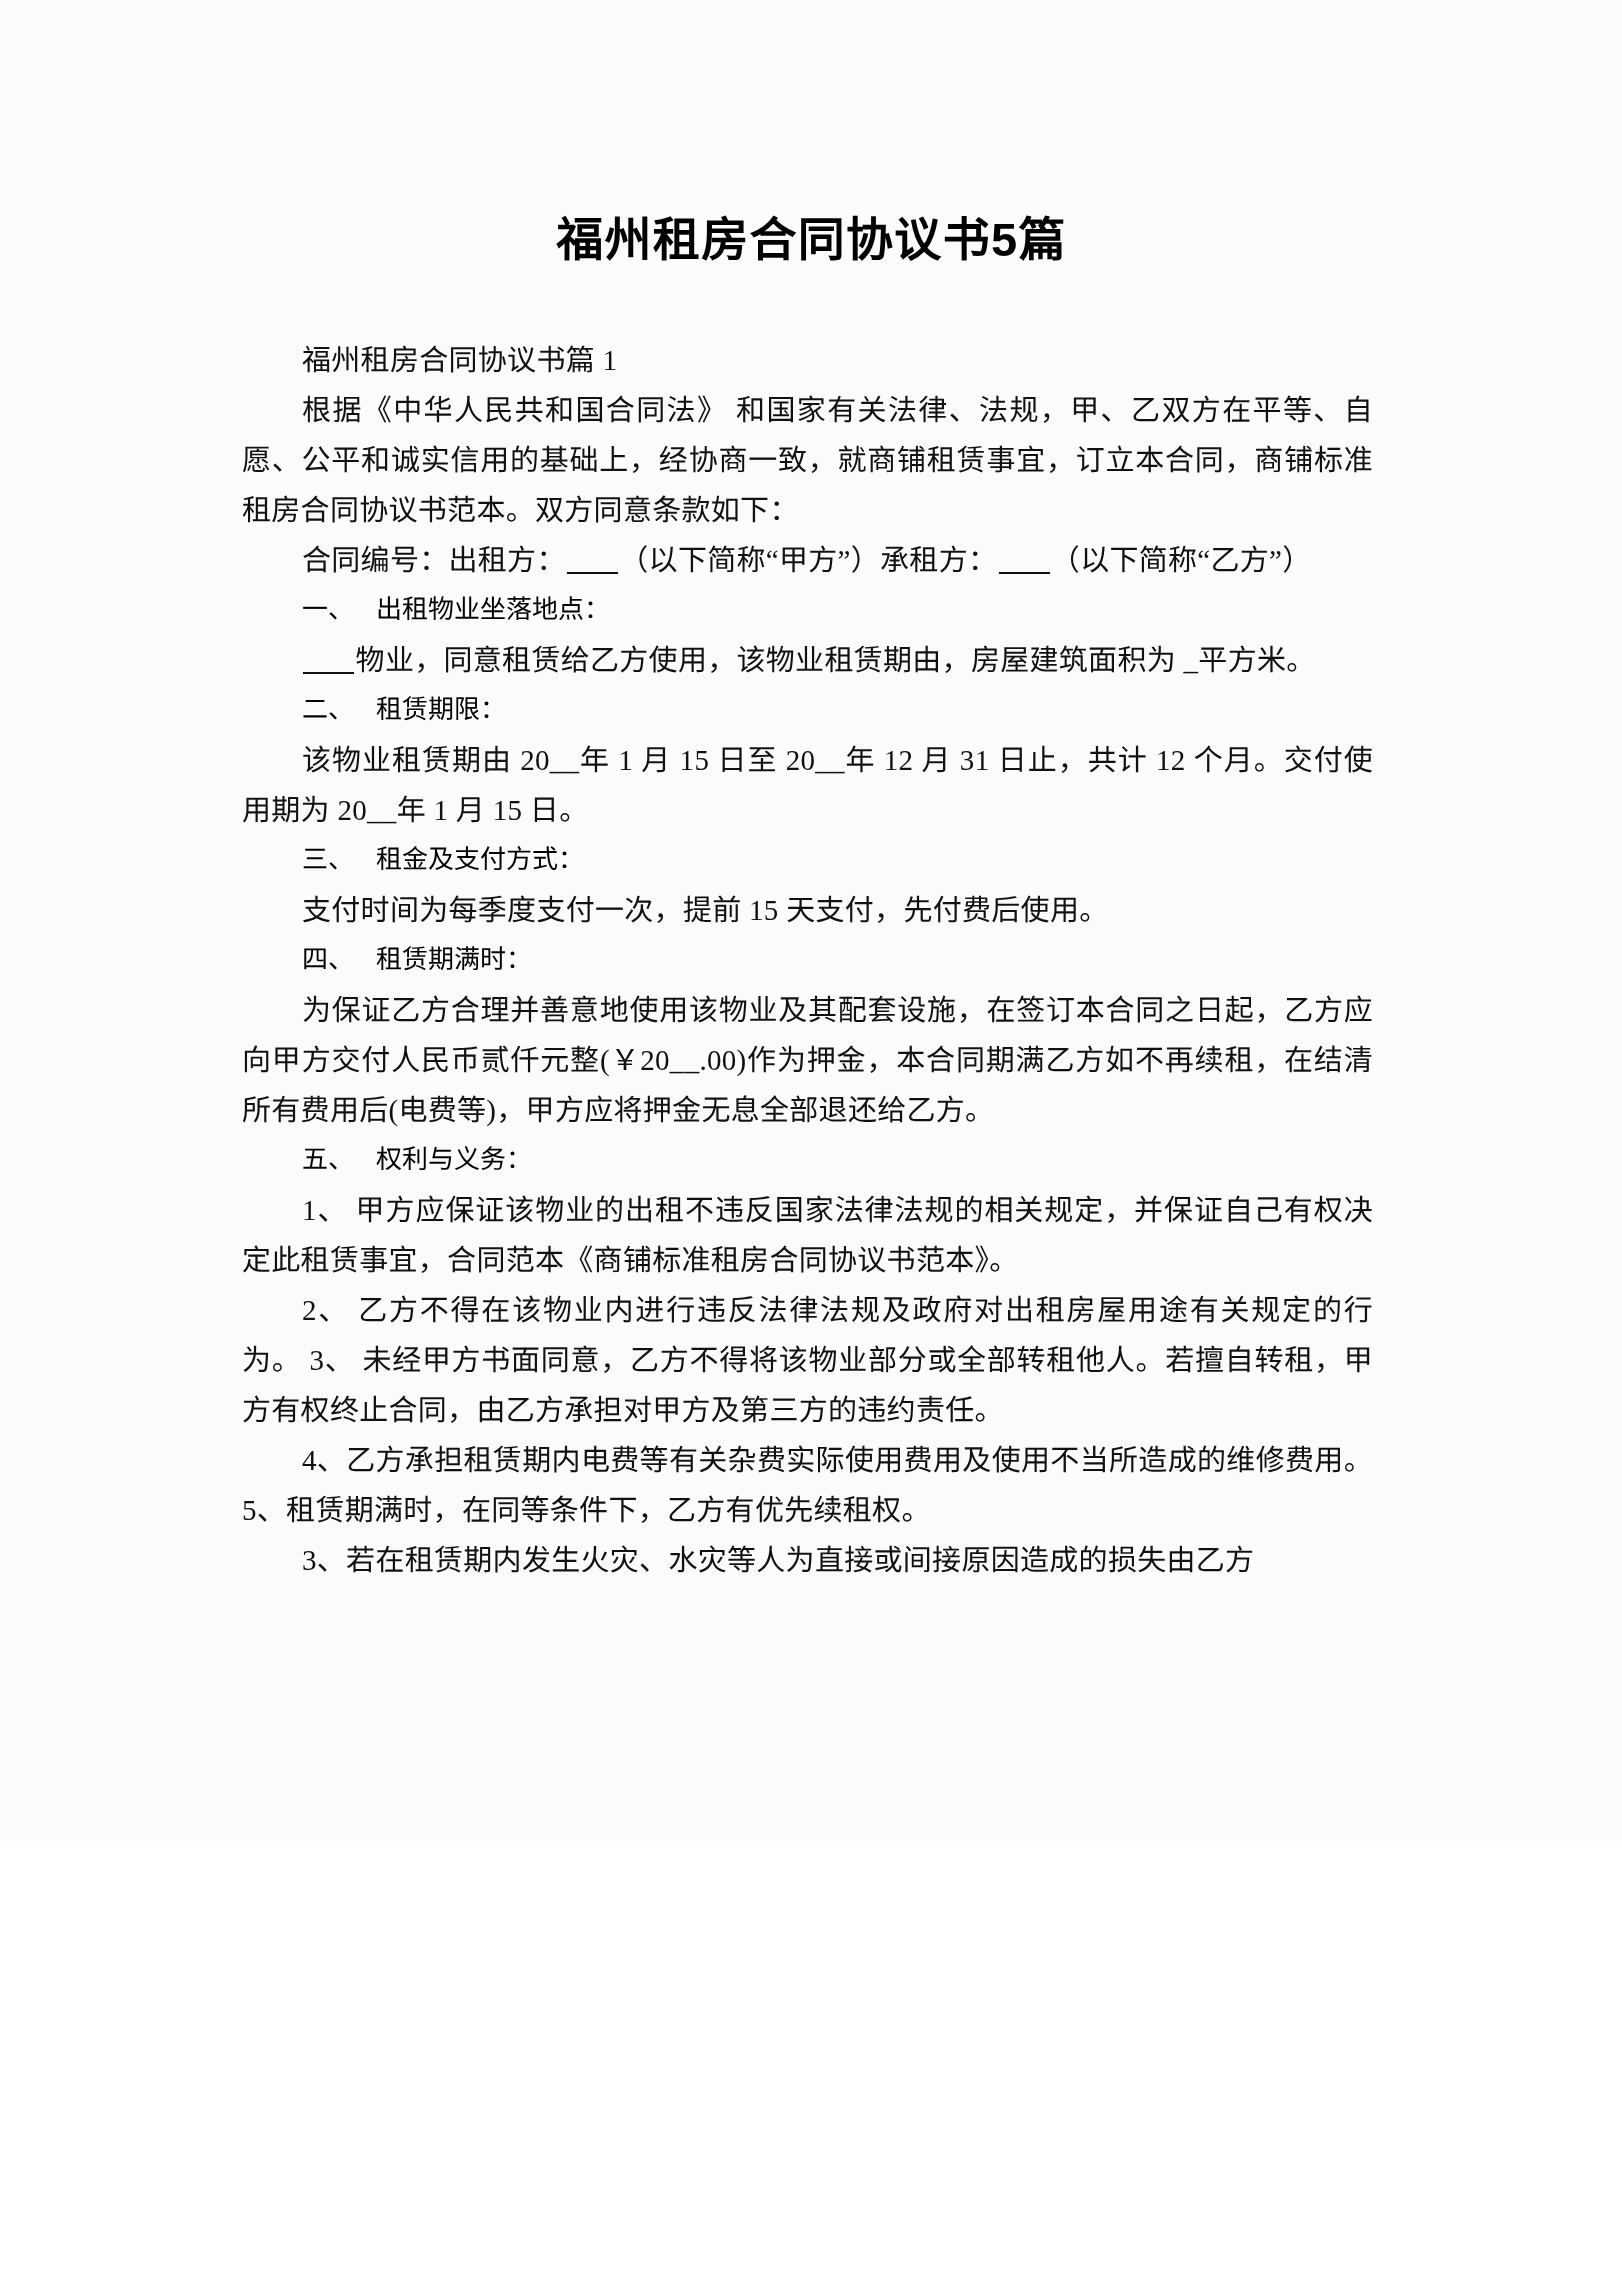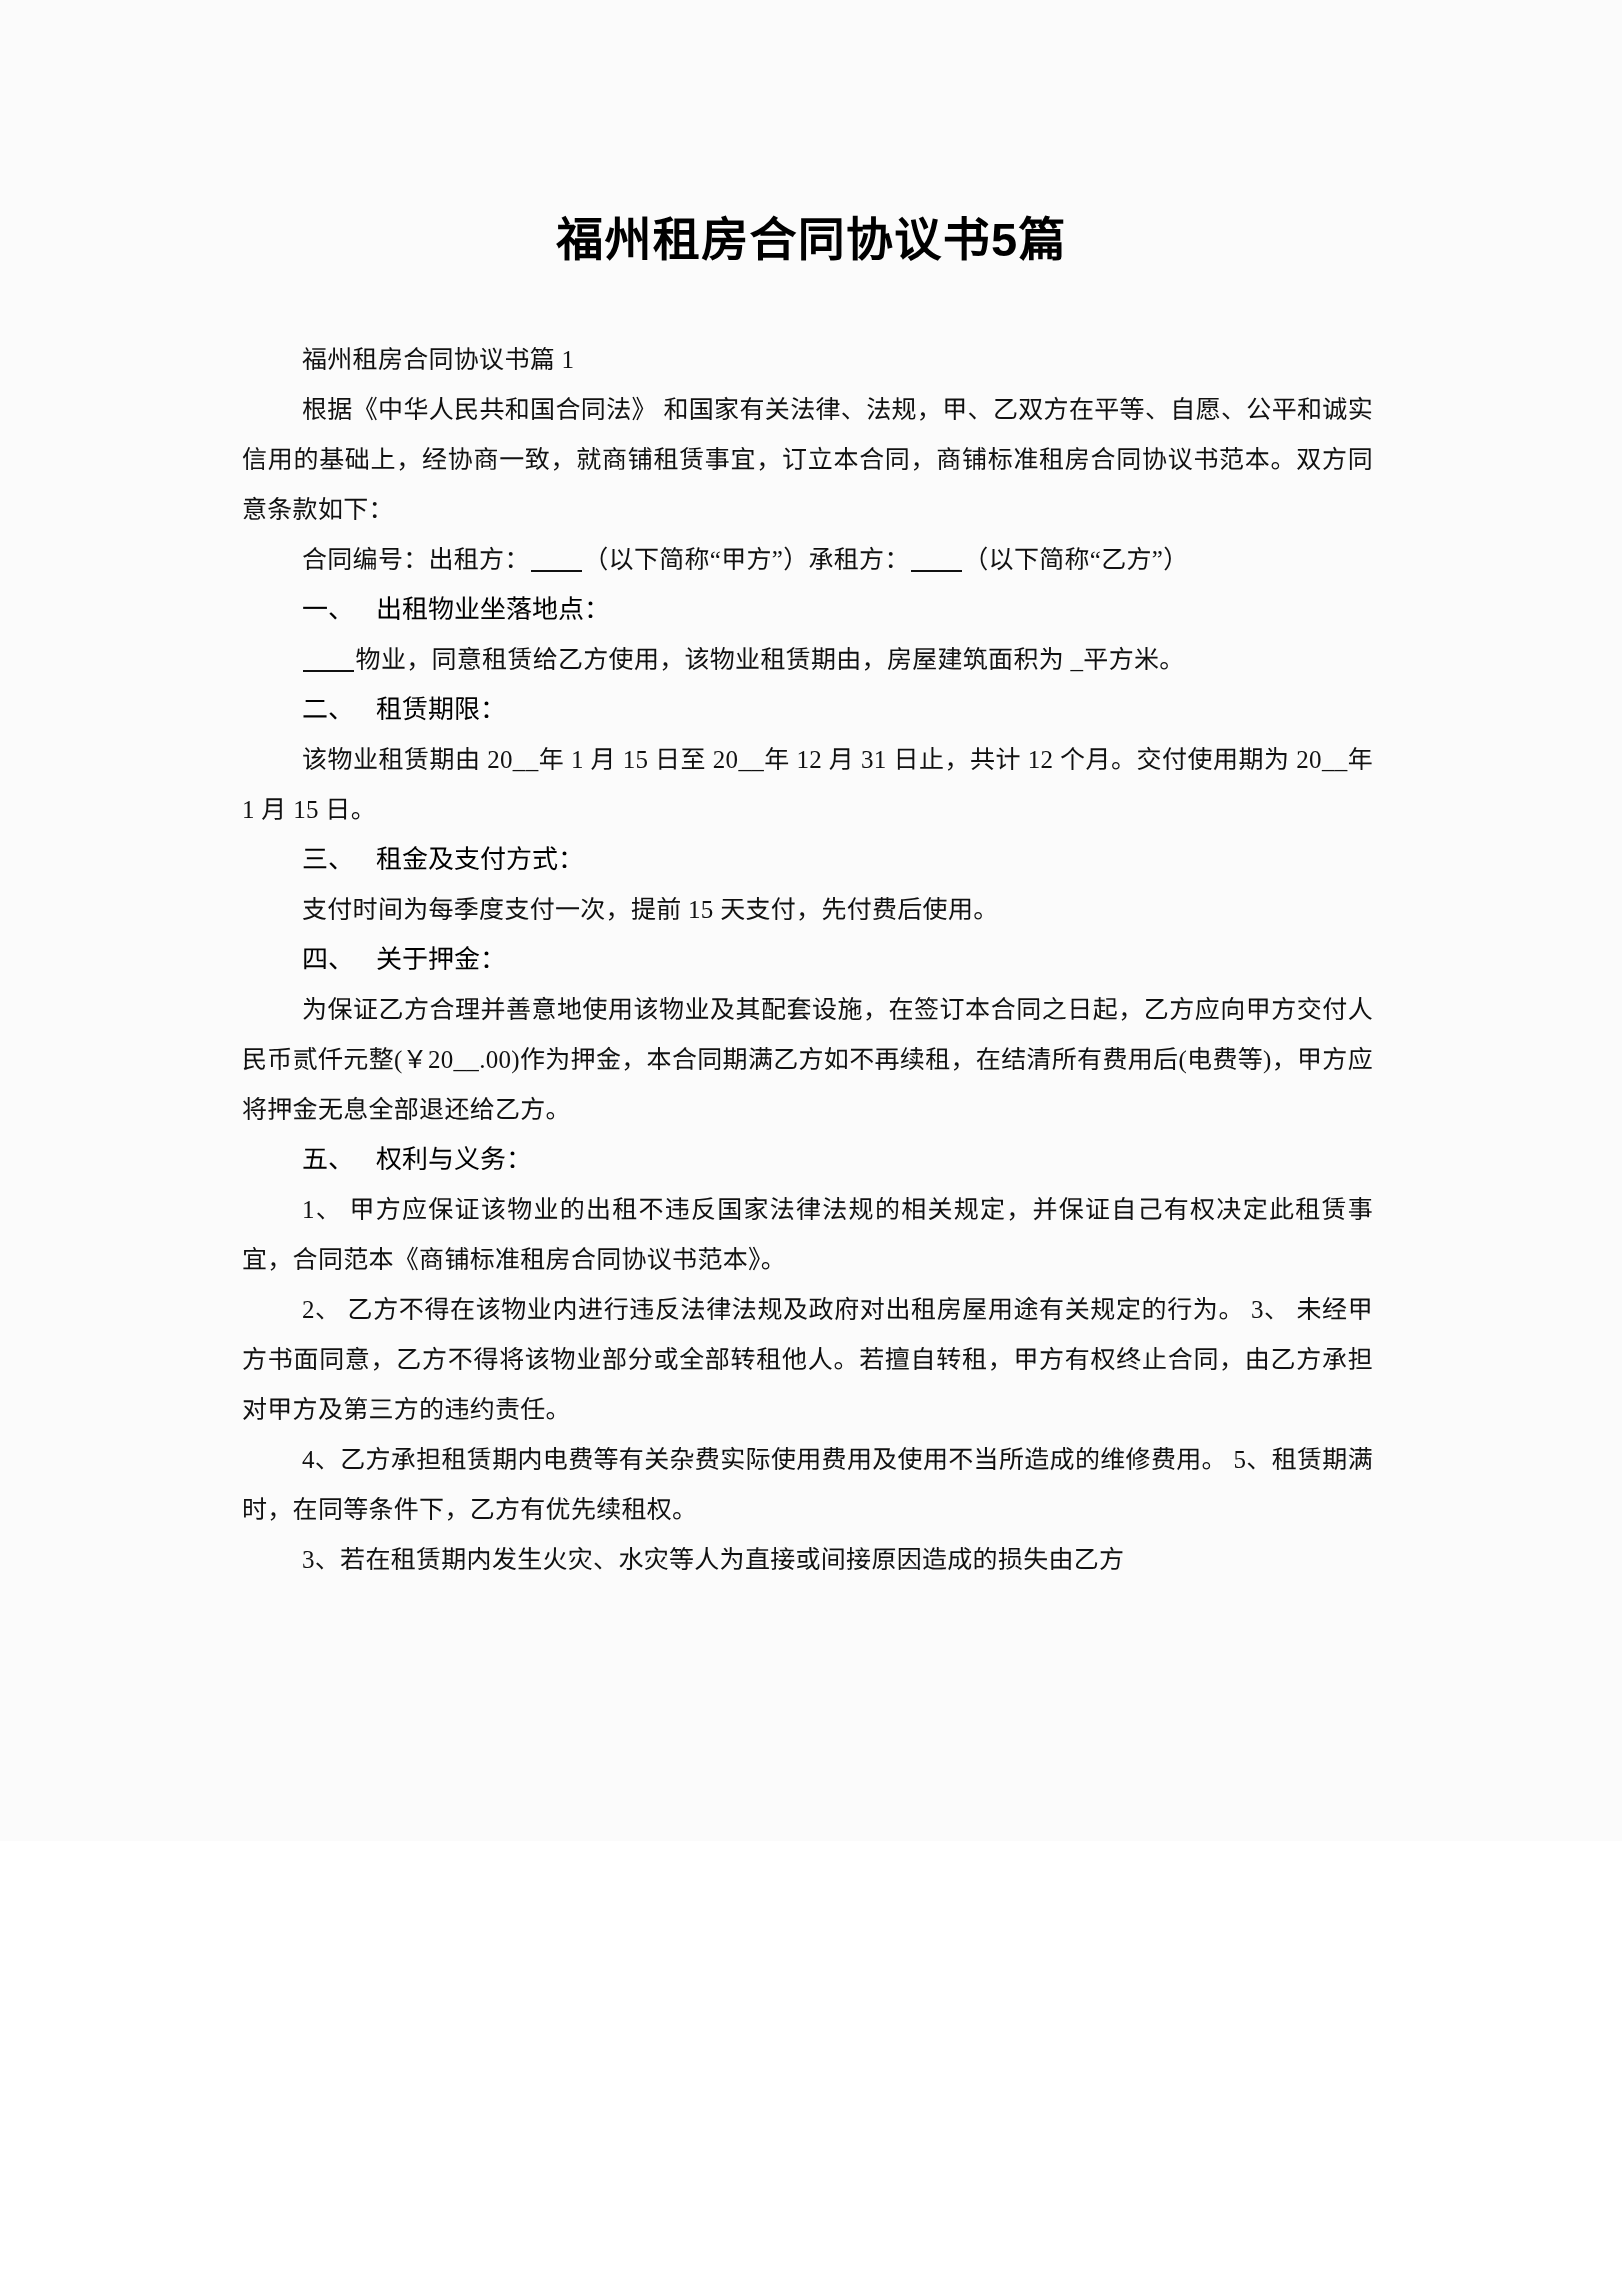--- a/index.html
+++ b/index.html
@@ -31,21 +31,21 @@
     line-height: 1.0;
     color: #000000;
   }
   .body-block {
     position: absolute;
     top: 335px;
     left: 242px;
     width: 1140px;
   }
   .para {
-    font-size: 25px;
+    font-size: 29px;
     line-height: 50px;
     text-align: justify;
     text-justify: inter-ideograph;
     margin: 0 9px 0 0;
     color: #111111;
     letter-spacing: 0.3px;
   }
   .para.indent {
     text-indent: 60px;
   }
@@ -85,21 +85,21 @@
     <p class="para indent"><span class="blank-short"></span><span>物业，同意租赁给乙方使用，该物业租赁期由，房屋建筑面积为 _平方米。</span></p>
 
     <p class="heading-item"><span>二、</span><span class="sec-sp"></span><span>租赁期限：</span></p>
 
     <p class="para indent">该物业租赁期由 20__年 1 月 15 日至 20__年 12 月 31 日止，共计 12 个月。交付使用期为 20__年 1 月 15 日。</p>
 
     <p class="heading-item"><span>三、</span><span class="sec-sp"></span><span>租金及支付方式：</span></p>
 
     <p class="para indent">支付时间为每季度支付一次，提前 15 天支付，先付费后使用。</p>
 
-    <p class="heading-item"><span>四、</span><span class="sec-sp"></span><span>关于押金：</span></p>
+    <p class="heading-item"><span>四、</span><span class="sec-sp"></span><span>租赁期满时：</span></p>
 
     <p class="para indent">为保证乙方合理并善意地使用该物业及其配套设施，在签订本合同之日起，乙方应向甲方交付人民币贰仟元整(￥20__.00)作为押金，本合同期满乙方如不再续租，在结清所有费用后(电费等)，甲方应将押金无息全部退还给乙方。</p>
 
     <p class="heading-item"><span>五、</span><span class="sec-sp"></span><span>权利与义务：</span></p>
 
     <p class="para indent">1、 甲方应保证该物业的出租不违反国家法律法规的相关规定，并保证自己有权决定此租赁事宜，合同范本《商铺标准租房合同协议书范本》。</p>
 
     <p class="para indent">2、 乙方不得在该物业内进行违反法律法规及政府对出租房屋用途有关规定的行为。 3、 未经甲方书面同意，乙方不得将该物业部分或全部转租他人。若擅自转租，甲方有权终止合同，由乙方承担对甲方及第三方的违约责任。</p>
 
     <p class="para indent">4、乙方承担租赁期内电费等有关杂费实际使用费用及使用不当所造成的维修费用。 5、租赁期满时，在同等条件下，乙方有优先续租权。</p>

